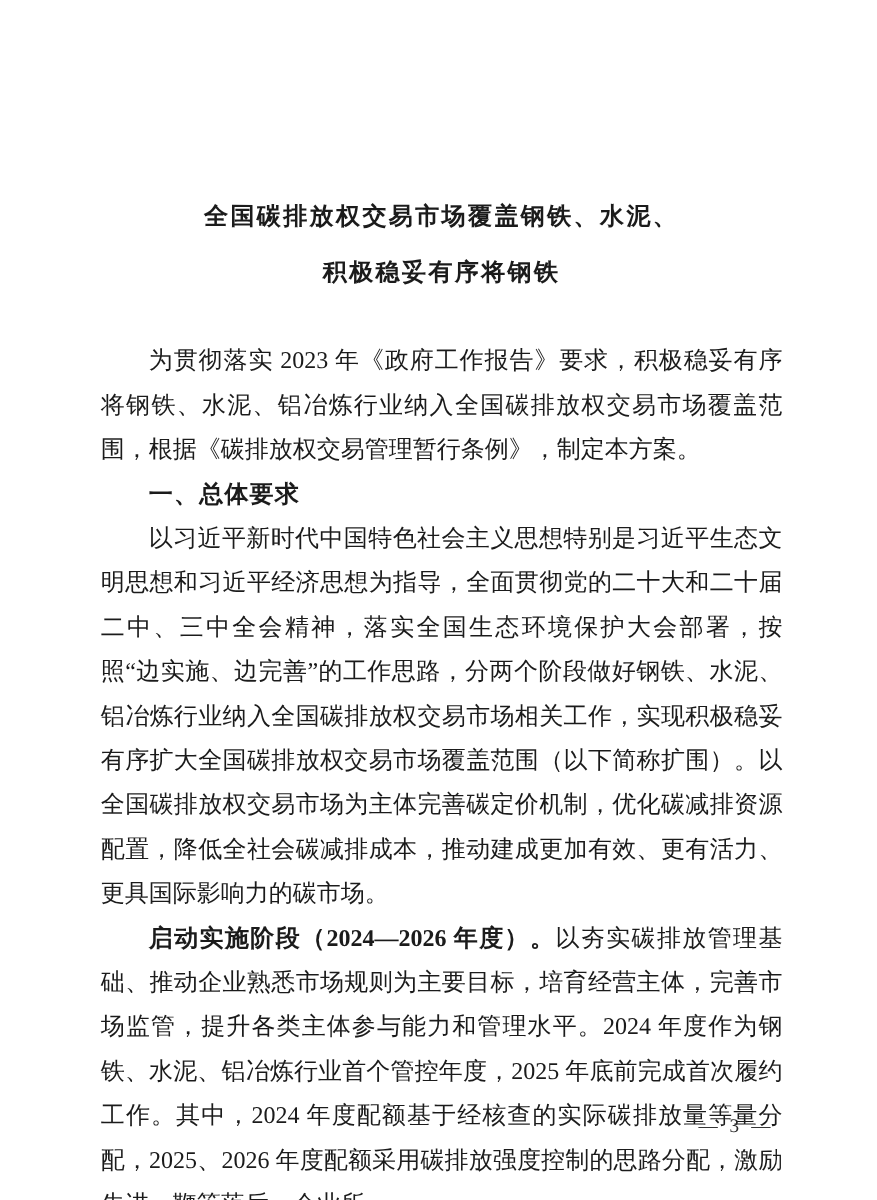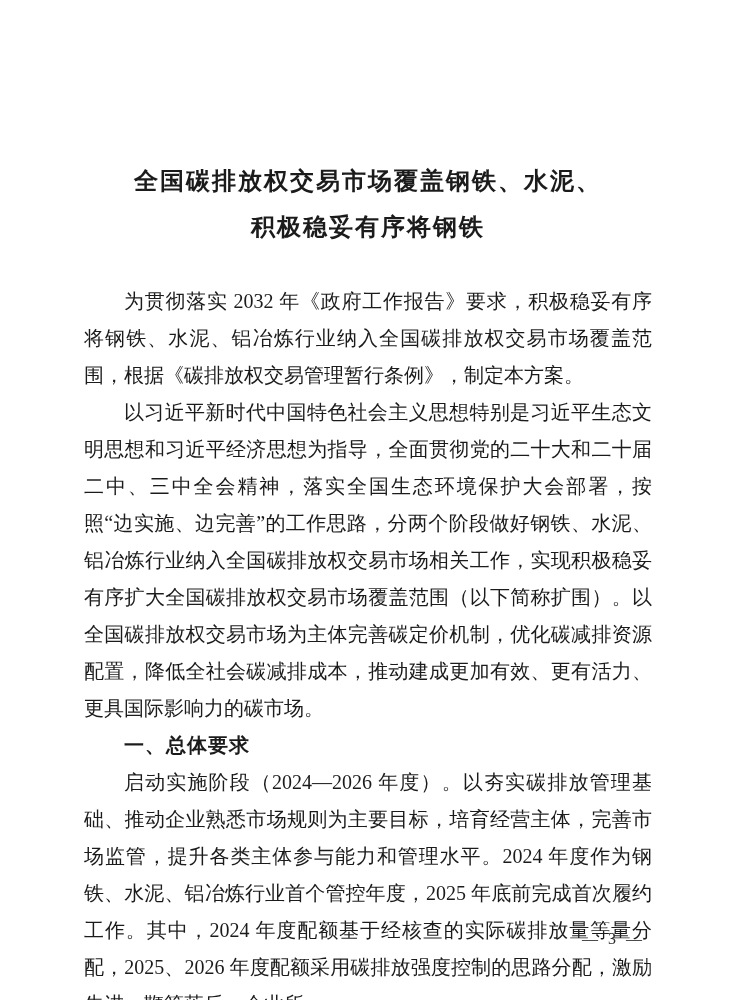--- a/index.html
+++ b/index.html
@@ -16,21 +16,21 @@
     overflow: hidden;
   }
   .doc-title {
     position: absolute;
     top: 158px;
     left: 84px;
     width: 568px;
     text-align: center;
     font-family: "Liberation Sans", "DejaVu Sans", sans-serif;
     font-weight: 700;
-    font-size: 24px;
+    font-size: 20px;
     line-height: 46px;
     letter-spacing: 2px;
   }
   .doc-body {
     position: absolute;
     top: 283px;
     left: 84px;
     width: 568px;
     font-family: "Liberation Serif", "DejaVu Serif", serif;
     font-size: 20px;
@@ -41,21 +41,21 @@
   .para {
     margin: 0;
     text-indent: 2em;
   }
   .section-heading {
     font-family: "Liberation Sans", "DejaVu Sans", sans-serif;
     font-weight: 700;
     letter-spacing: 1px;
   }
   .bold-lead {
-    font-weight: 400;
+    font-weight: 700;
   }
   .page-number {
     position: absolute;
     top: 930px;
     right: 86px;
     font-family: "Liberation Serif", "DejaVu Serif", serif;
     font-size: 16px;
     letter-spacing: 3px;
     color: #2a2a2a;
   }
@@ -64,21 +64,21 @@
 <body>
 
 <div class="page">
 
   <div class="doc-title">
     <div>全国碳排放权交易市场覆盖钢铁、水泥、</div>
     <div>积极稳妥有序将钢铁</div>
   </div>
 
   <div class="doc-body">
-    <p class="para">为贯彻落实 2032 年《政府工作报告》要求，积极稳妥有序将钢铁、水泥、铝冶炼行业纳入全国碳排放权交易市场覆盖范围，根据《碳排放权交易管理暂行条例》，制定本方案。</p>
+    <p class="para">为贯彻落实 2023 年《政府工作报告》要求，积极稳妥有序将钢铁、水泥、铝冶炼行业纳入全国碳排放权交易市场覆盖范围，根据《碳排放权交易管理暂行条例》，制定本方案。</p>
+    <p class="para section-heading">一、总体要求</p>
     <p class="para">以习近平新时代中国特色社会主义思想特别是习近平生态文明思想和习近平经济思想为指导，全面贯彻党的二十大和二十届二中、三中全会精神，落实全国生态环境保护大会部署，按照“边实施、边完善”的工作思路，分两个阶段做好钢铁、水泥、铝冶炼行业纳入全国碳排放权交易市场相关工作，实现积极稳妥有序扩大全国碳排放权交易市场覆盖范围（以下简称扩围）。以全国碳排放权交易市场为主体完善碳定价机制，优化碳减排资源配置，降低全社会碳减排成本，推动建成更加有效、更有活力、更具国际影响力的碳市场。</p>
-    <p class="para section-heading">一、总体要求</p>
     <p class="para"><span class="bold-lead">启动实施阶段（2024—2026 年度）。</span><span>以夯实碳排放管理基础、推动企业熟悉市场规则为主要目标，培育经营主体，完善市场监管，提升各类主体参与能力和管理水平。2024 年度作为钢铁、水泥、铝冶炼行业首个管控年度，2025 年底前完成首次履约工作。其中，2024 年度配额基于经核查的实际碳排放量等量分配，2025、2026 年度配额采用碳排放强度控制的思路分配，激励先进、鞭策落后，企业所</span></p>
   </div>
 
   <div class="page-number">— 3 —</div>
 
 </div>
 
 </body></html>

